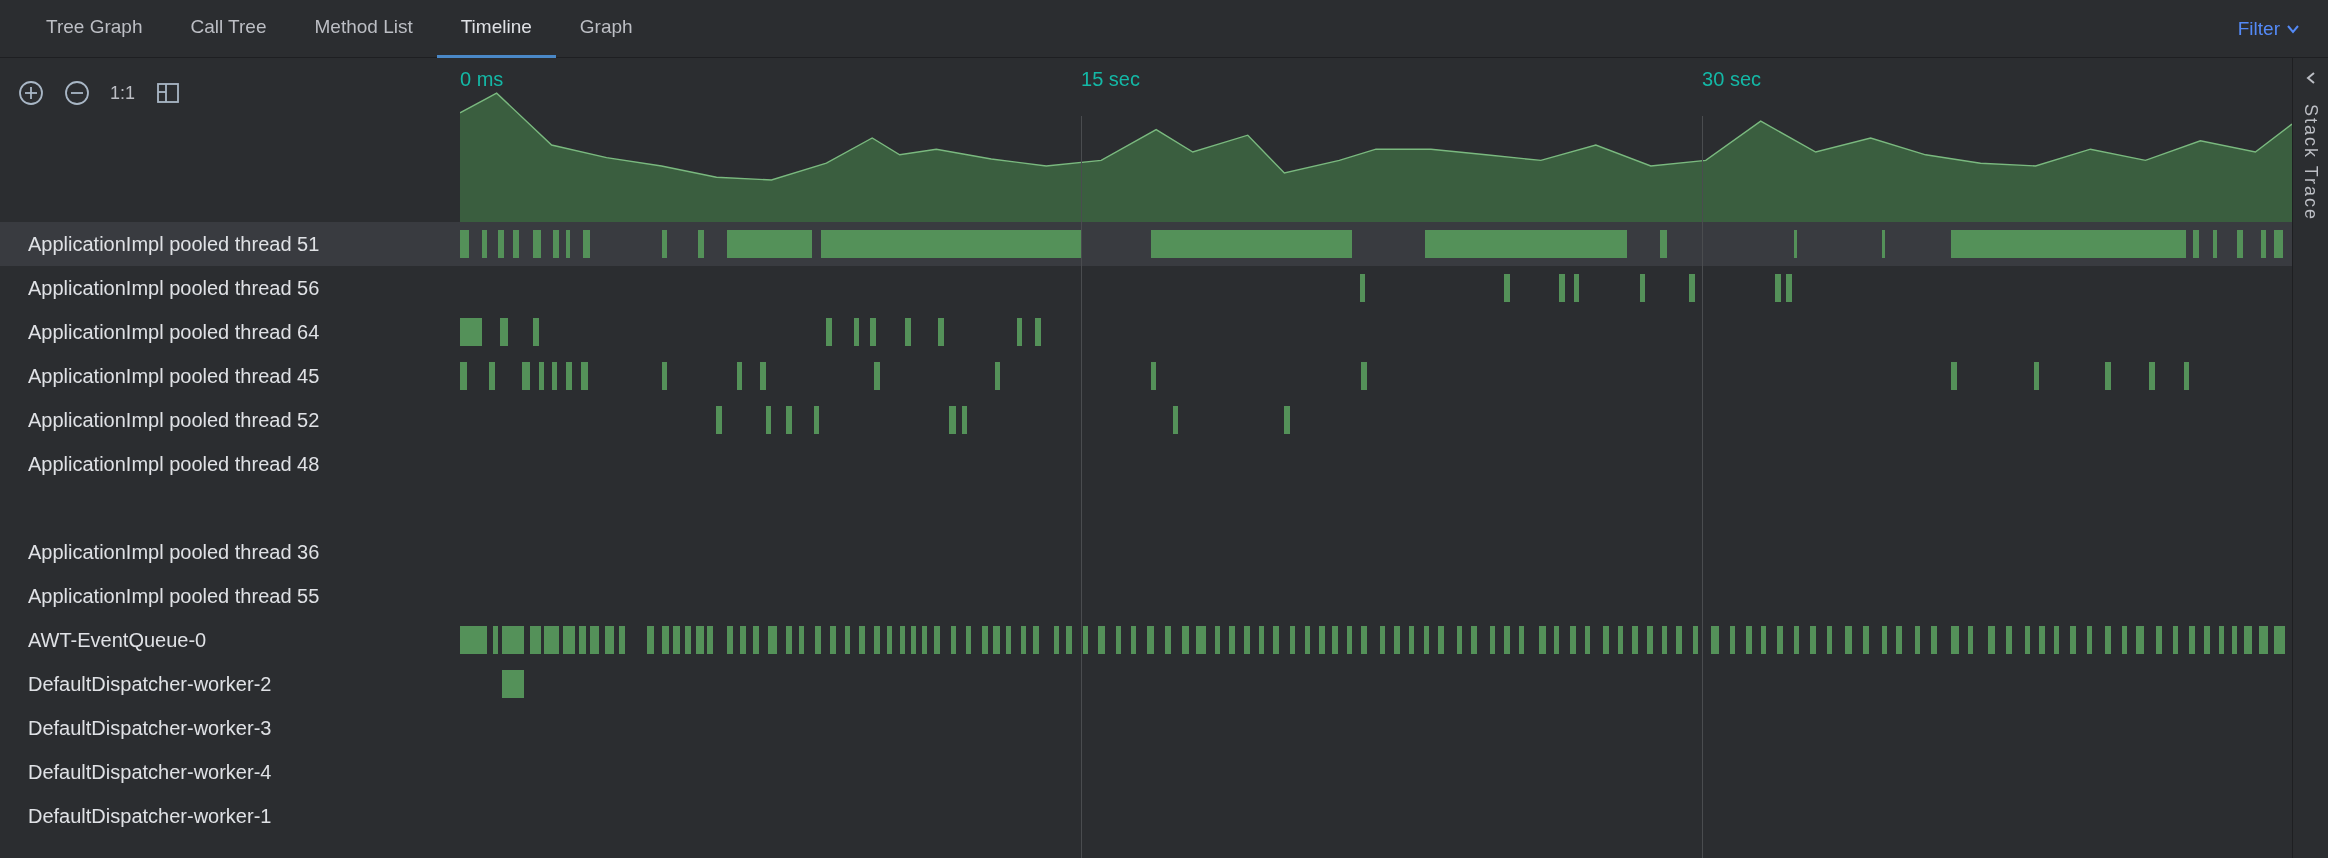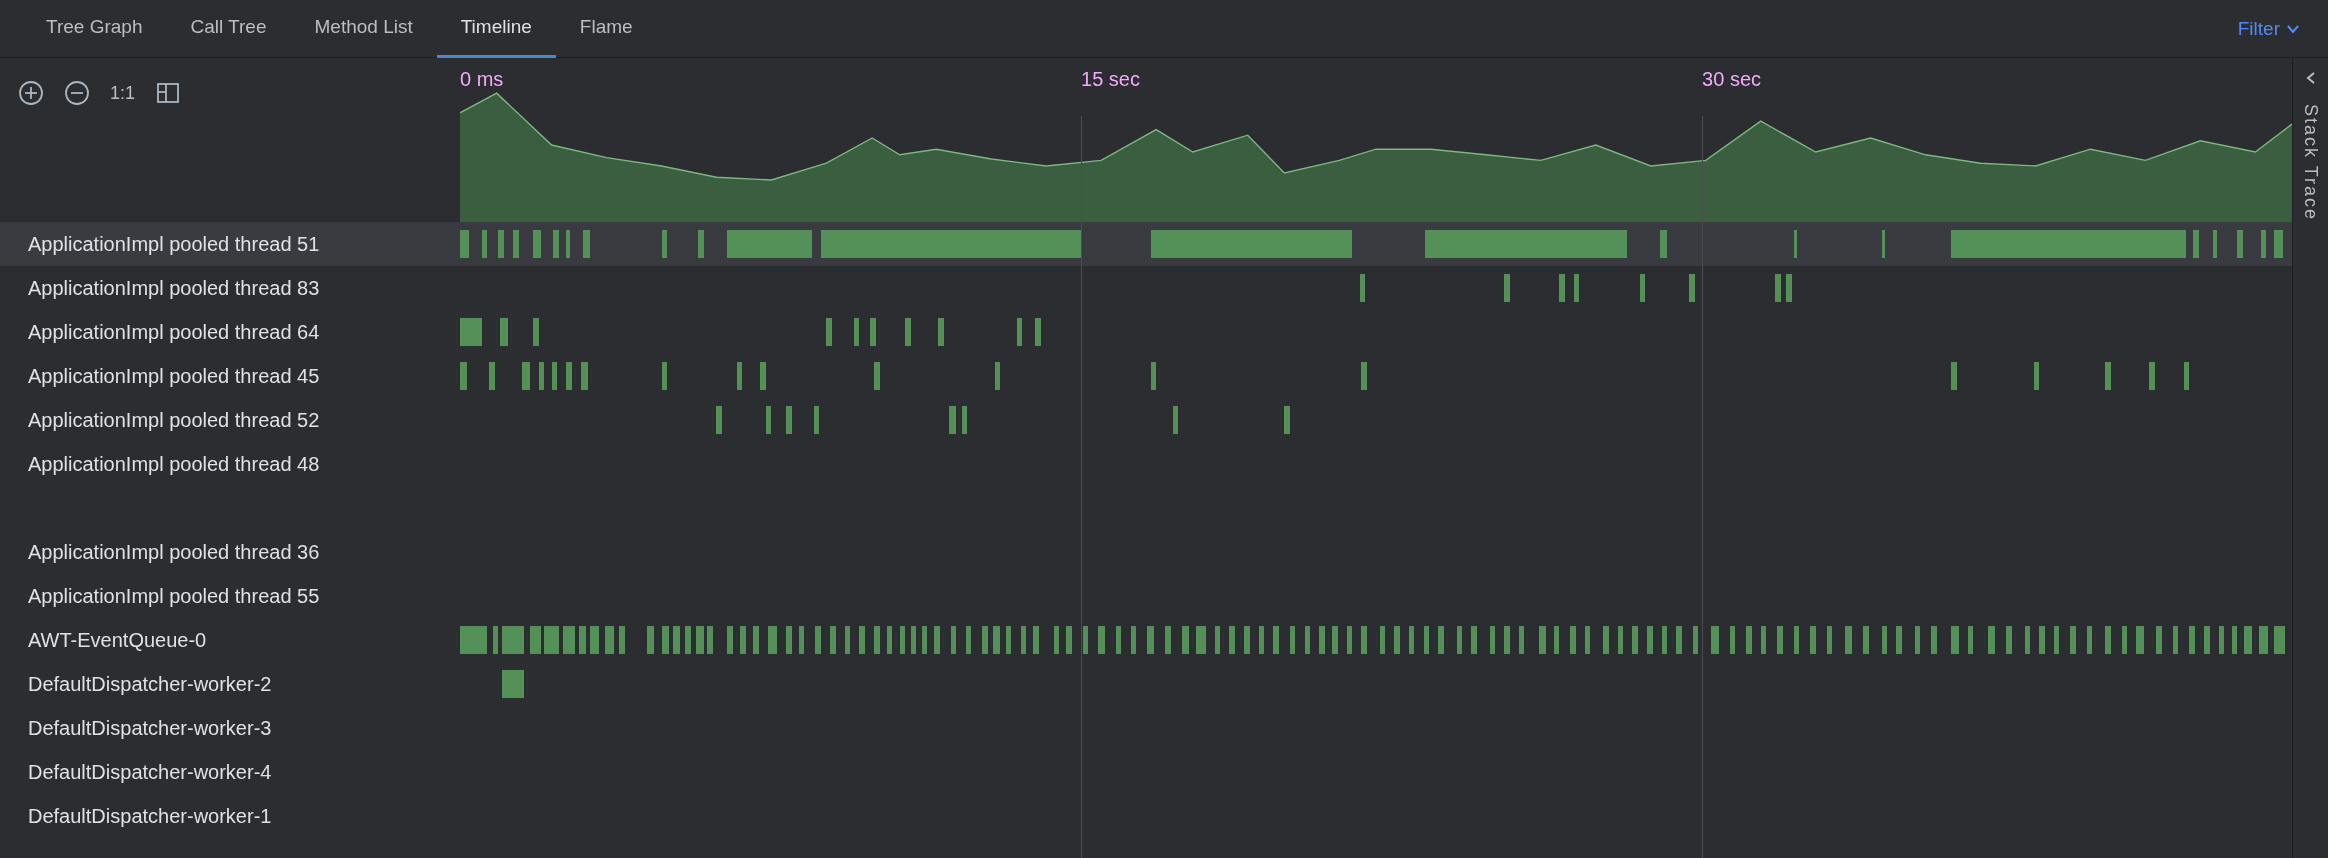--- a/index.html
+++ b/index.html
@@ -64,21 +64,21 @@
   .tool-icon { width: 26px; height: 26px; display:flex; align-items:center; justify-content:center; cursor:pointer; stroke:#a9b7c6; }
   .onetoone { color: #bcbec4; font-size: 18px; cursor:pointer; }
   .axis-row {
     height: 24px;
     position: relative;
     margin-left: 460px;
   }
   .axis-tick {
     position: absolute;
     top: 10px;
-    color: #f0abfc;
+    color: #14b8a6;
     font-size: 20px;
   }
   .overview {
     height: 140px;
     margin-left: 460px;
     position: relative;
   }
   .overview svg { width: 100%; height: 100%; display:block; }
   .tracks { }
   .track {
@@ -135,21 +135,21 @@
 </style>
 </head>
 <body>
 
 <div class="tabbar">
   <div class="tabs" id="tabs">
       <div class="tab">Tree Graph</div>
       <div class="tab">Call Tree</div>
       <div class="tab">Method List</div>
       <div class="tab active">Timeline</div>
-      <div class="tab">Flame</div>
+      <div class="tab">Graph</div>
     </div>
   <div class="spacer"></div>
   <div class="filter">
     <span>Filter</span>
     <svg width="14" height="14" viewBox="0 0 14 14">
         <path d="M2 4 L7 10 L12 4" fill="none" stroke="#548af7" stroke-width="2"></path>
       </svg>
   </div>
 </div>
 
@@ -213,21 +213,21 @@
             <div class="seg" style="left: 77.6%; width: 0.2%; background: rgb(84, 145, 89);"></div>
             <div class="seg" style="left: 81.4%; width: 12.8%; background: rgb(84, 145, 89);"></div>
             <div class="seg" style="left: 94.6%; width: 0.3%; background: rgb(84, 145, 89);"></div>
             <div class="seg" style="left: 95.7%; width: 0.2%; background: rgb(84, 145, 89);"></div>
             <div class="seg" style="left: 97%; width: 0.3%; background: rgb(84, 145, 89);"></div>
             <div class="seg" style="left: 98.3%; width: 0.3%; background: rgb(84, 145, 89);"></div>
             <div class="seg" style="left: 99%; width: 0.5%; background: rgb(84, 145, 89);"></div>
           </div>
         </div>
         <div class="track">
-          <div class="track-label">ApplicationImpl pooled thread 83</div>
+          <div class="track-label">ApplicationImpl pooled thread 56</div>
           <div class="track-lane">
             <div class="seg" style="left: 49.1%; width: 0.3%; background: rgb(84, 145, 89);"></div>
             <div class="seg" style="left: 57%; width: 0.3%; background: rgb(84, 145, 89);"></div>
             <div class="seg" style="left: 60%; width: 0.3%; background: rgb(84, 145, 89);"></div>
             <div class="seg" style="left: 60.8%; width: 0.3%; background: rgb(84, 145, 89);"></div>
             <div class="seg" style="left: 64.4%; width: 0.3%; background: rgb(84, 145, 89);"></div>
             <div class="seg" style="left: 67.1%; width: 0.3%; background: rgb(84, 145, 89);"></div>
             <div class="seg" style="left: 71.8%; width: 0.3%; background: rgb(84, 145, 89);"></div>
             <div class="seg" style="left: 72.4%; width: 0.3%; background: rgb(84, 145, 89);"></div>
           </div>

